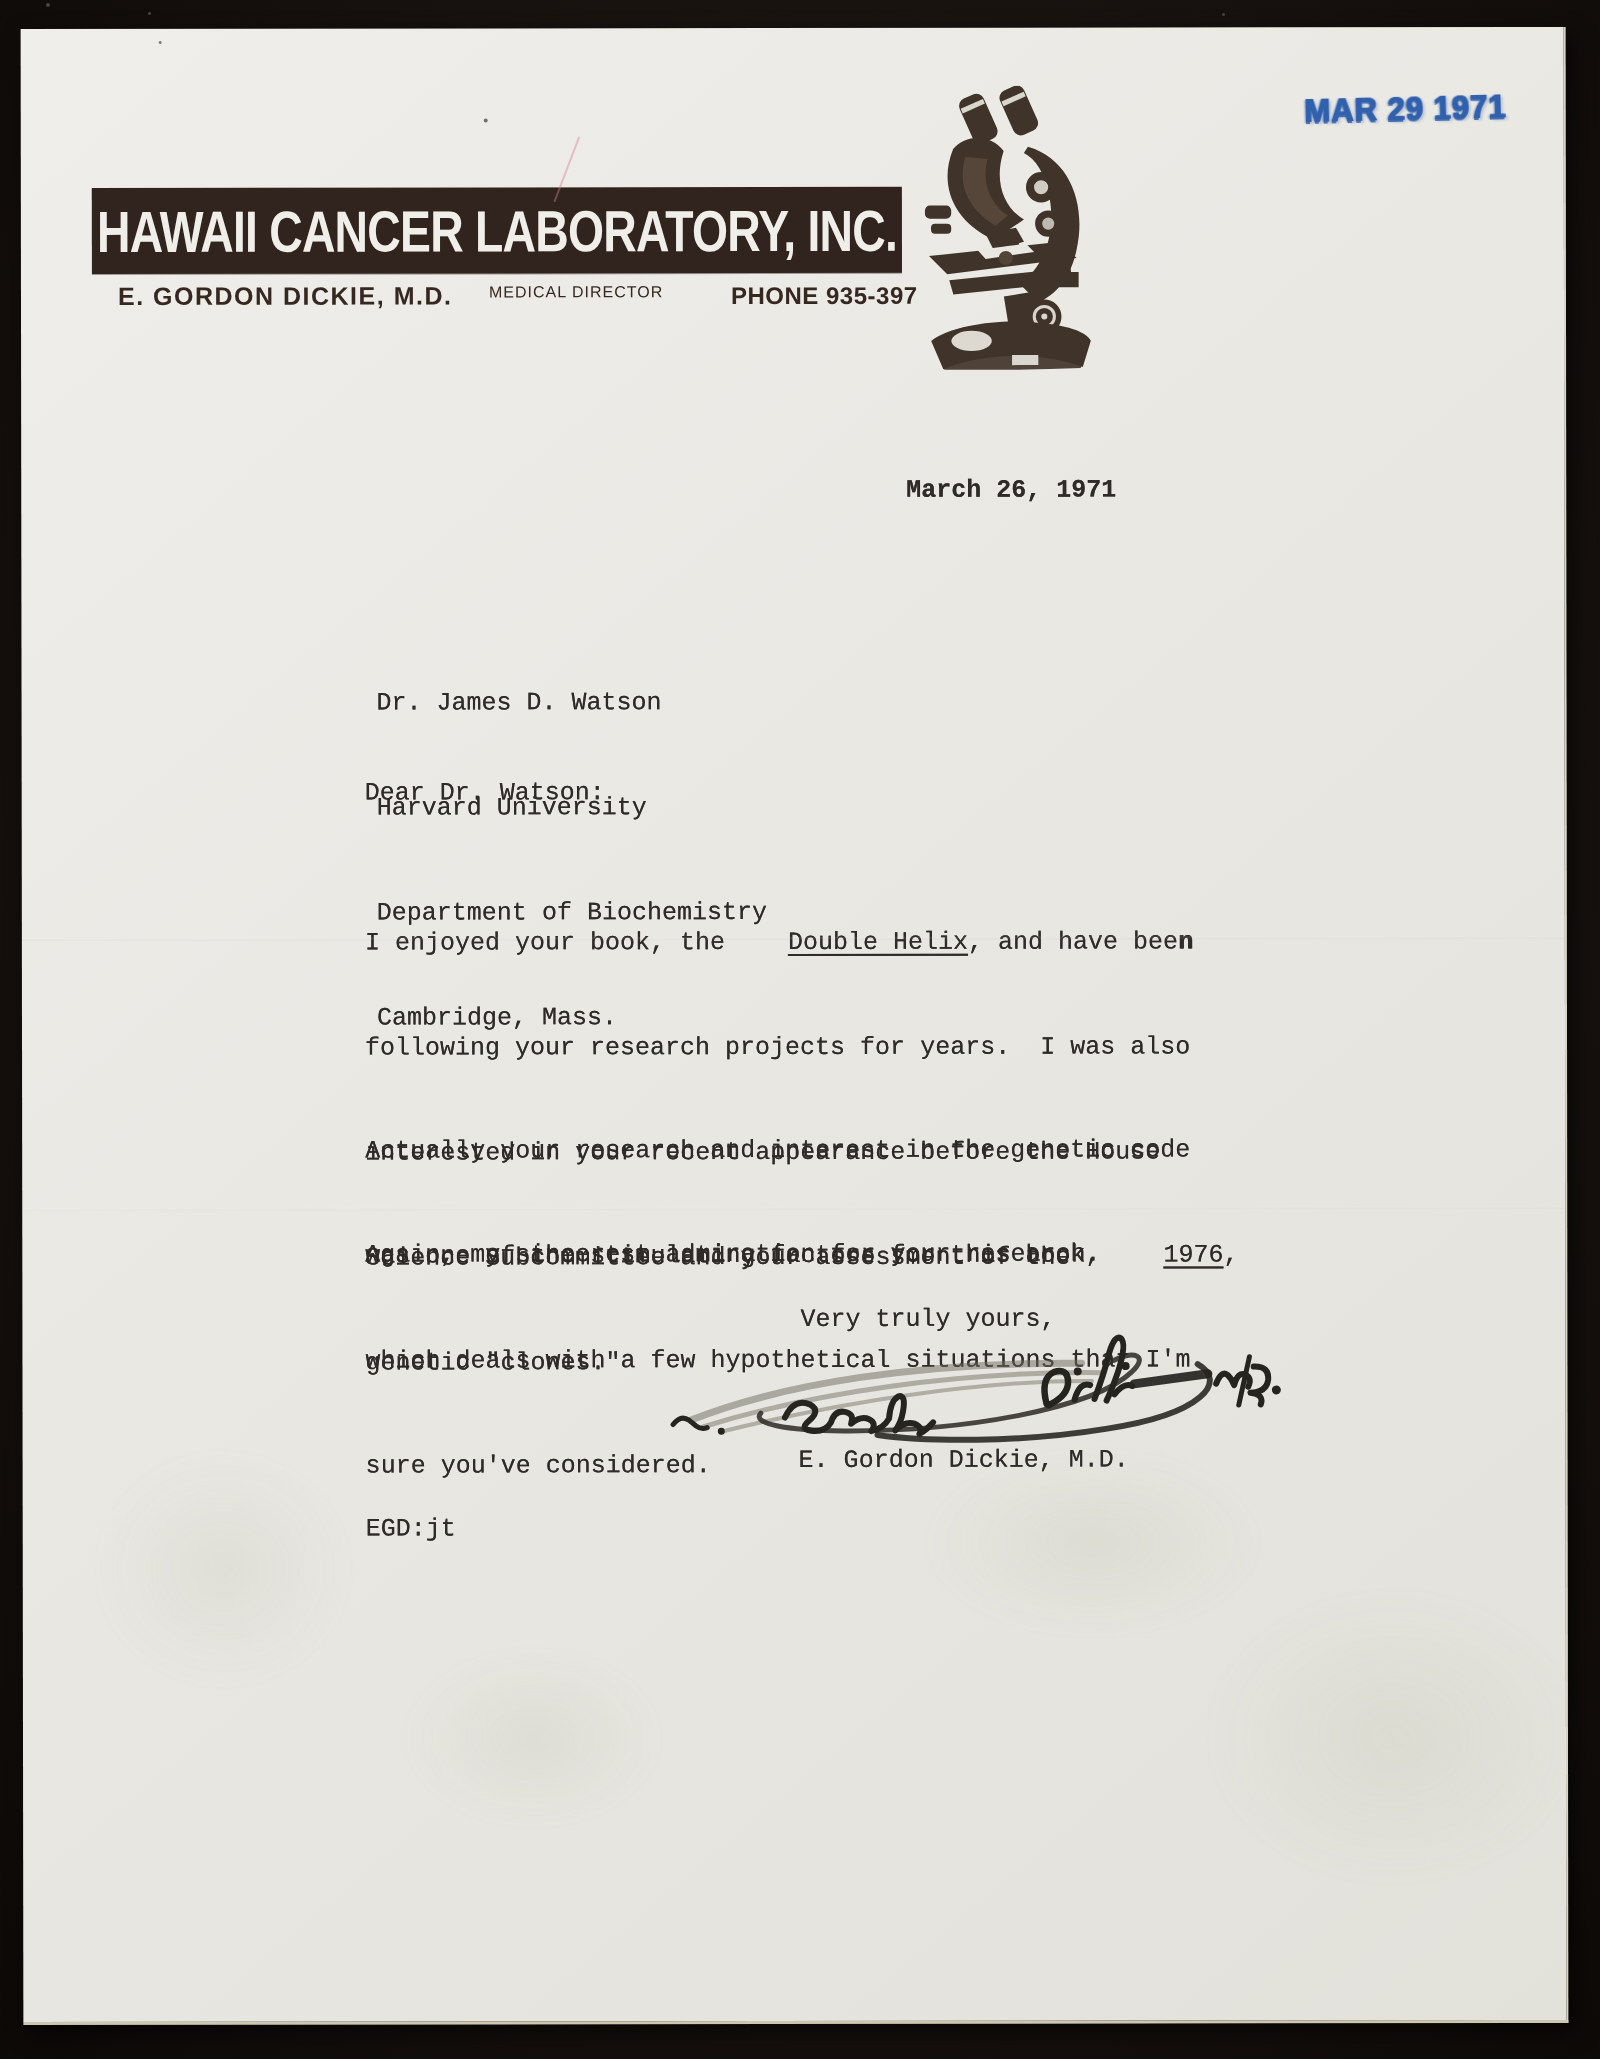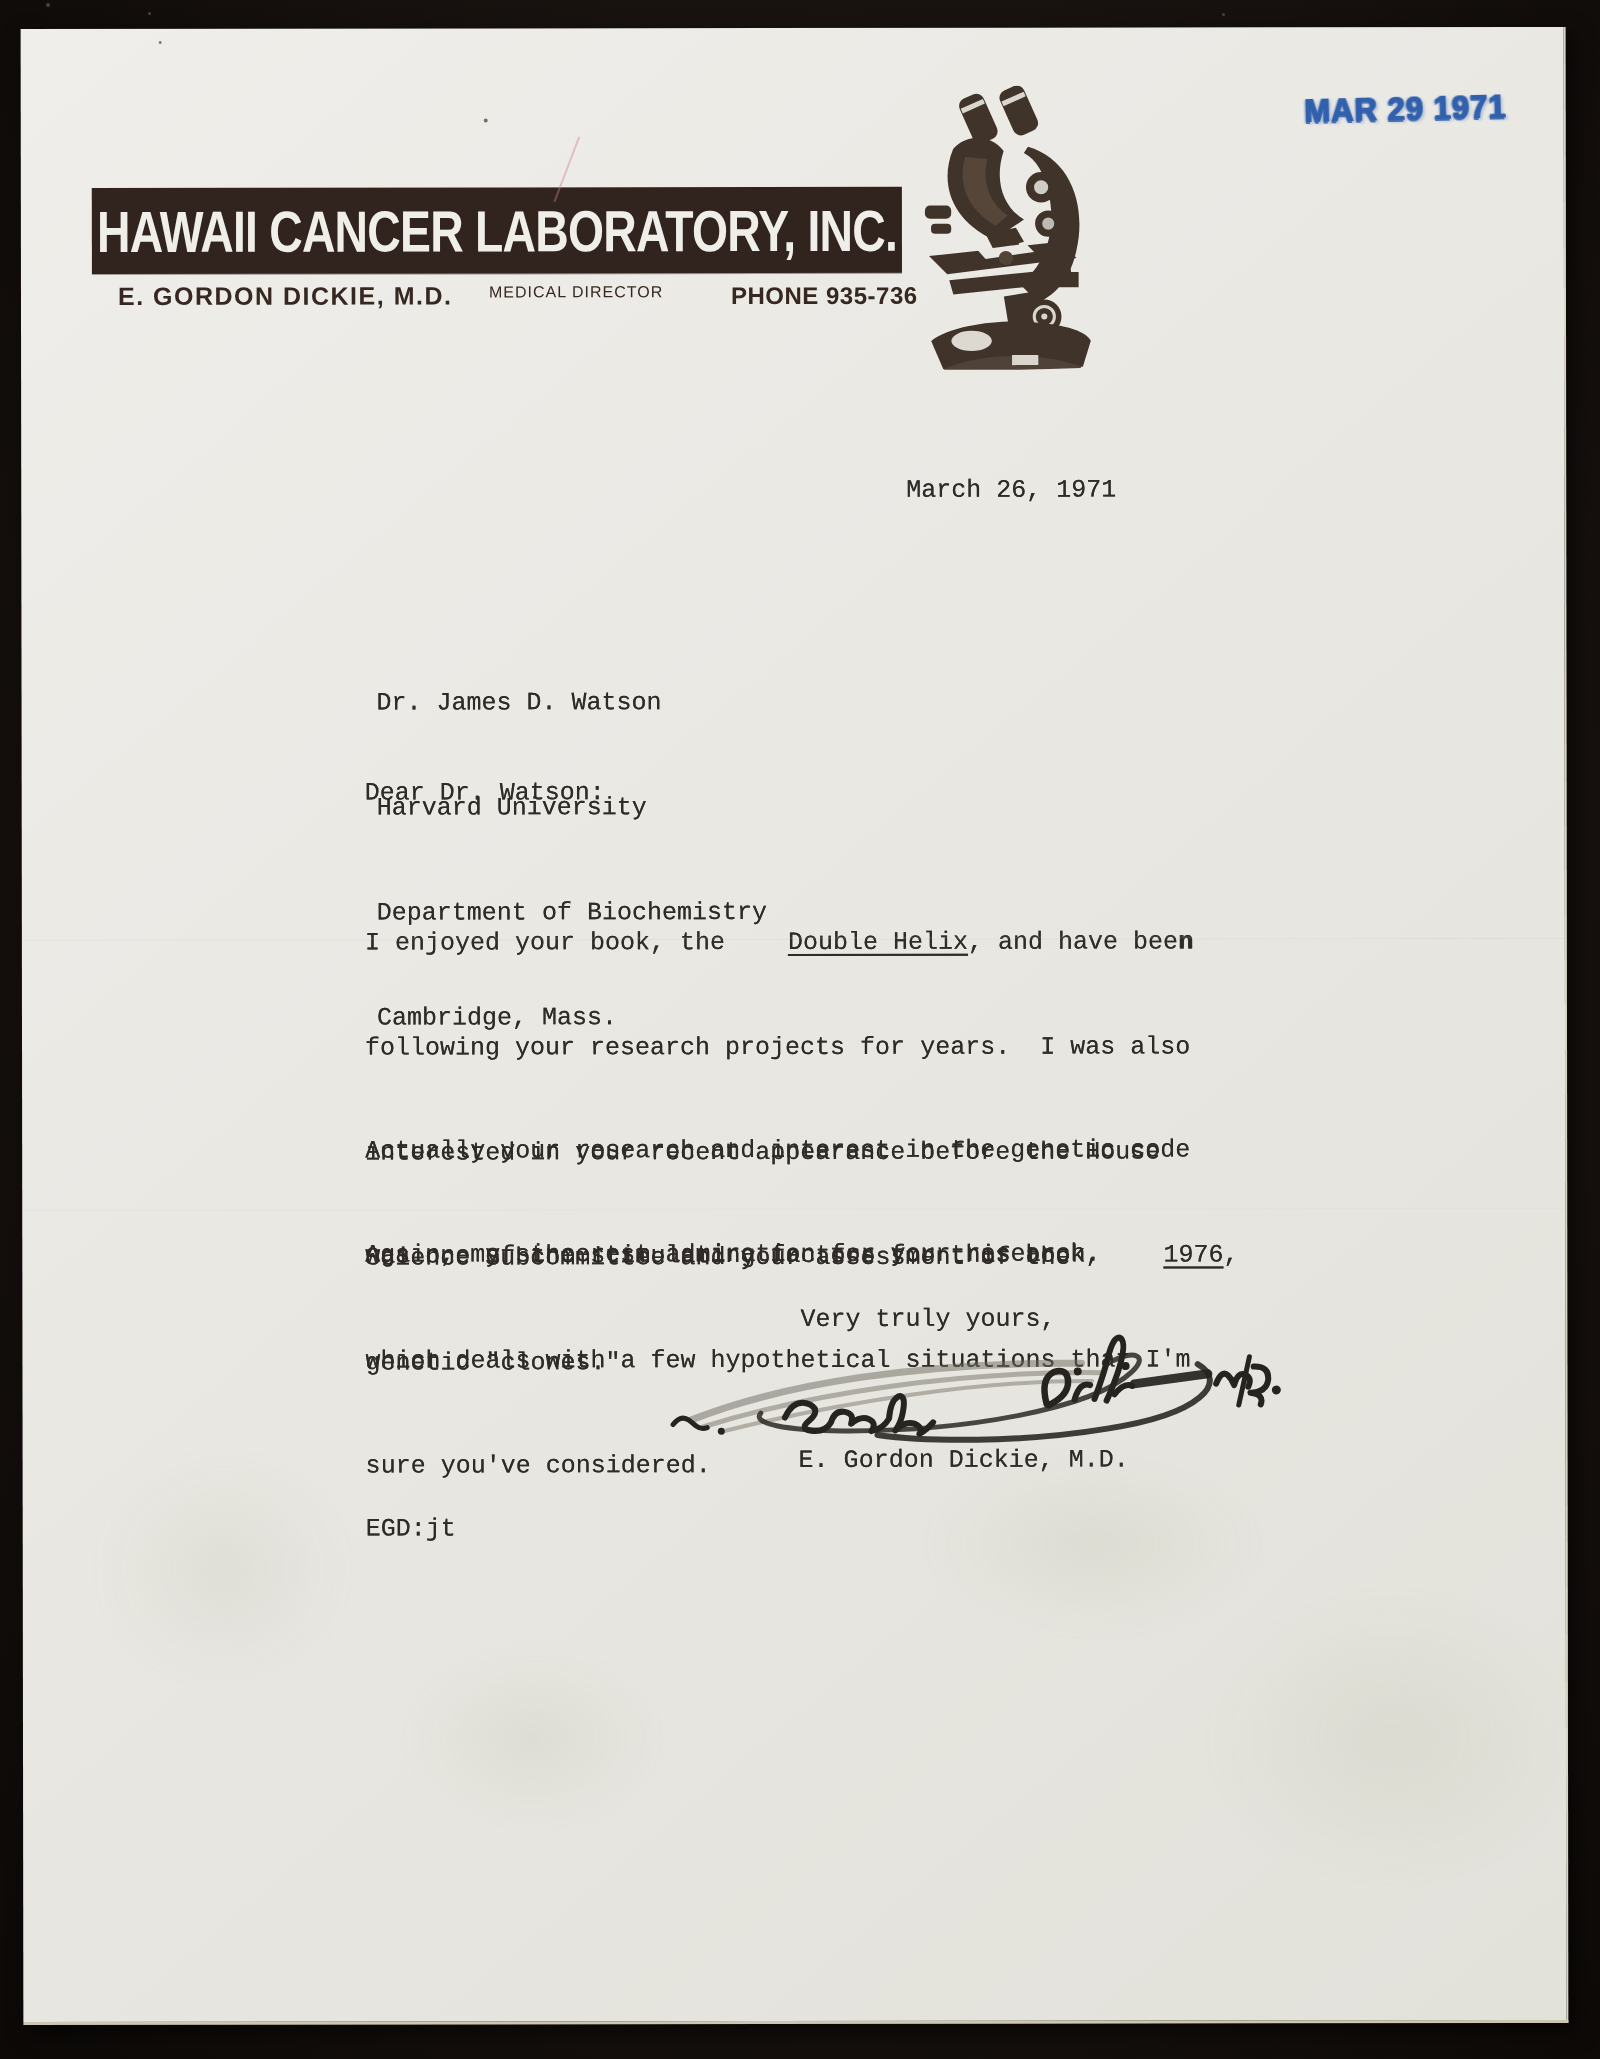--- a/index.html
+++ b/index.html
@@ -48,21 +48,21 @@
 
 <div class="stage">
   <div class="paper">
 
     <div class="banner">
       <span class="banner-text">HAWAII CANCER LABORATORY, INC.</span>
     </div>
     <div class="subline">
       <span class="sub-name">E. GORDON DICKIE, M.D.</span>
       <span class="sub-title">MEDICAL DIRECTOR</span>
-      <span class="sub-phone">PHONE 935-736</span>
+      <span class="sub-phone">PHONE 935-397</span>
     </div>
 
     <svg class="micro" viewBox="0 0 190 280">
       <g fill="#36291f">
         <rect x="46" y="8" width="26" height="48" rx="8" transform="rotate(-24 59 32)"></rect>
         <rect x="86" y="0" width="26" height="48" rx="8" transform="rotate(-24 99 24)"></rect>
         <rect x="47" y="16" width="24" height="5" fill="#d8d5cd" transform="rotate(-24 59 32)"></rect>
         <rect x="87" y="9" width="24" height="5" fill="#d8d5cd" transform="rotate(-24 99 24)"></rect>
         <path d="M34 62 C20 96 32 132 74 152 L104 132 C84 120 74 94 84 64 C70 46 46 48 34 62 Z"></path>
         <path fill="#5e4c3d" opacity=".55" d="M46 70 C38 96 48 122 76 138 L88 128 C70 116 62 94 68 72 Z"></path>
@@ -88,21 +88,21 @@
         <path d="M12 252 C30 238 70 232 100 233 C140 234 166 242 170 252 L162 278 C120 262 60 264 24 280 Z"></path>
         <path d="M20 268 L164 264 L160 279 L26 283 Z" opacity=".92"></path>
         <ellipse cx="52" cy="252" rx="22" ry="12" fill="#ddd9d0" stroke="#36291f" stroke-width="4"></ellipse>
         <rect x="92" y="266" width="26" height="10" fill="#d8d5cd"></rect>
       </g>
     </svg>
 
 
     <div class="stamp">MAR 29 1971</div>
 
-    <div class="typed" style="left:885px;top:445px;">March 26, 1971</div>
+    <div class="typed" style="left:885px;top:445px;font-weight:bold;">March 26, 1971</div>
 
     <div class="typed" style="left:355px;top:587px;">
       <div>Dr. James D. Watson</div>
       <div>Harvard University</div>
       <div>Department of Biochemistry</div>
       <div>Cambridge, Mass.</div>
     </div>
 
     <div class="typed" style="left:343px;top:747px;">Dear Dr. Watson:</div>
 

